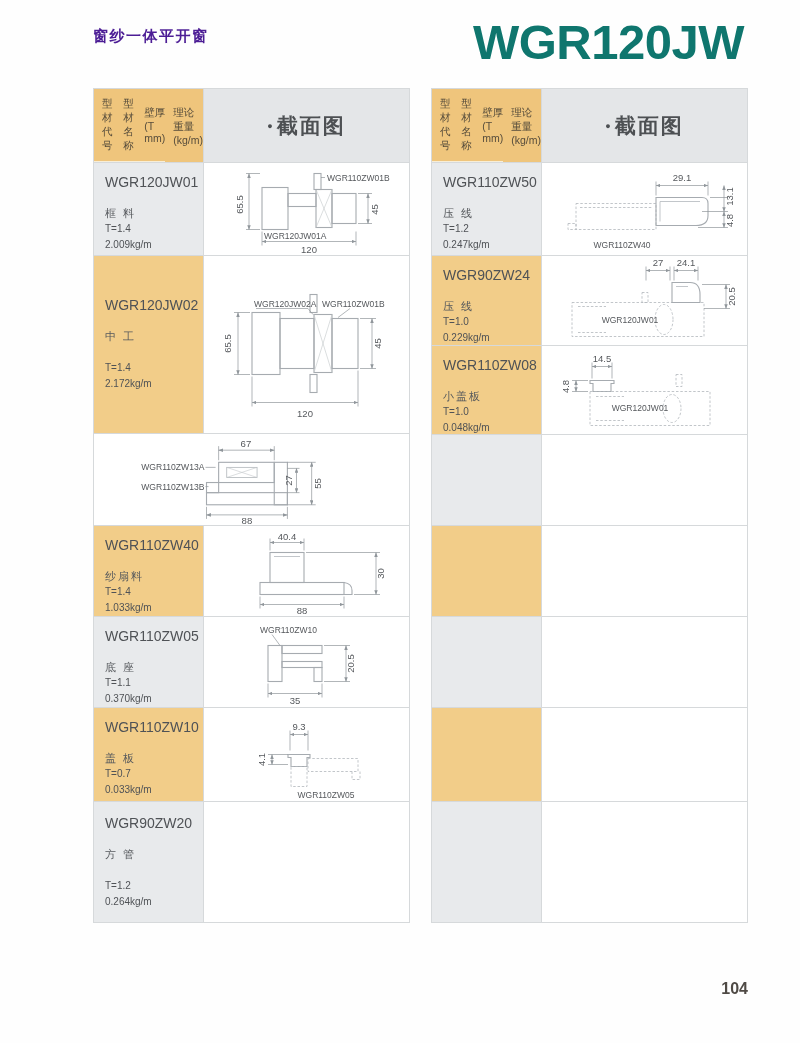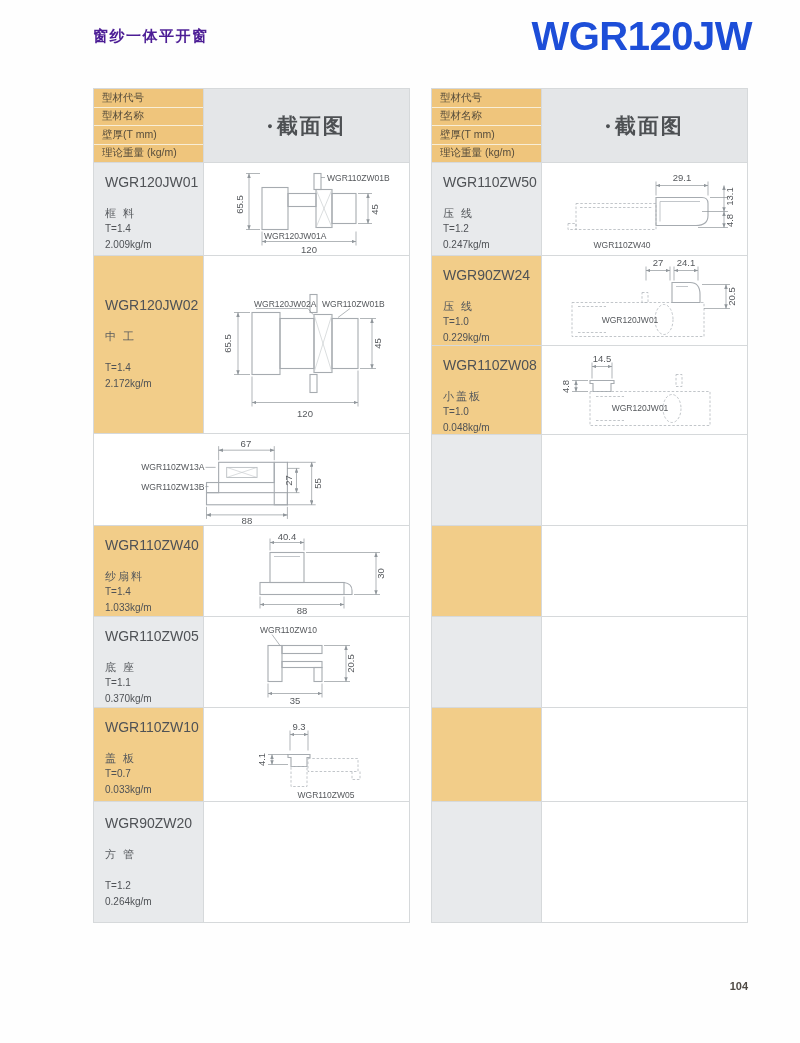--- a/index.html
+++ b/index.html
@@ -1,48 +1,48 @@
 <!DOCTYPE html>
 <html><head>
 <meta charset="utf-8">
 <style>
   html,body{margin:0;padding:0}
   body{width:800px;height:1043px;background:#fefefe;position:relative;
        font-family:"Liberation Sans",sans-serif;overflow:hidden}
   .doc-title{position:absolute;left:93px;top:27px;font-size:15px;font-weight:700;
              color:#4c1d95;letter-spacing:1.5px}
-  .doc-model{position:absolute;right:48px;top:14px;font-size:40px;font-weight:700;
-             color:#1d4ed8;letter-spacing:-.5px}
+  .doc-model{position:absolute;right:56px;top:14px;font-size:49px;font-weight:700;
+             color:#0f766e;letter-spacing:-.5px}
   .tbl{position:absolute;top:88px;width:317px;border:1px solid #d6d9db;
        box-sizing:border-box;background:#fff}
   .tbl.left{left:93px}
   .tbl.right{left:431px}
   .hdr{display:flex;height:74px;border-bottom:1px solid #d6d9db;box-sizing:border-box}
   .hdr-left{width:110px;box-sizing:border-box;border-right:1px solid #d6d9db;
-            display:flex;flex-direction:column}
+            display:flex;flex-direction:row}
   .hdr-cell{flex:1;background:#EFC57C;border-bottom:1px solid #f8eed7;box-sizing:border-box;
             display:flex;align-items:center;padding-left:8px;font-size:10.5px;color:#564c3b}
   .hdr-cell:last-child{border-bottom:none}
   .hdr-right{flex:1;background:#E4E6E8;display:flex;align-items:center;justify-content:center;
              gap:4px;color:#4d5053}
   .hdr-bullet{font-size:9px}
   .hdr-title{font-size:21px;font-weight:700;letter-spacing:2px}
   .row{display:flex;box-sizing:border-box;border-bottom:1px solid #d6d9db}
   .row:last-child{border-bottom:none}
   .lc{width:110px;box-sizing:border-box;border-right:1px solid #d6d9db;display:flex;
       flex-direction:column;justify-content:space-between;padding:11px 6px 11px 11px}
   .lc.gray{background:#E8EAEC}
   .lc.orange{background:#F2CD89}
   .lc.center{justify-content:center;gap:16px}
   .code{font-size:14px;color:#4f5256}
   .name{font-size:11px;color:#55585c;margin-top:16px;letter-spacing:2px}
   .spec div{font-size:10px;color:#4f5256;line-height:1.6}
   .dc{flex:1;position:relative;background:#fff}
   .dc svg{position:absolute;left:0;top:0;width:100%;height:100%}
-  .pagenum{position:absolute;right:52px;top:980px;font-size:11px;font-weight:700;color:#4f4a45}
+  .pagenum{position:absolute;right:52px;top:980px;font-size:16px;font-weight:700;color:#4f4a45}
   
   svg .p{fill:none;stroke:#a6abb0;stroke-width:1.1}
   svg .p2{fill:none;stroke:#b3b8bc;stroke-width:.8}
   svg .xh{fill:none;stroke:#c3c7ca;stroke-width:.6}
   svg .d{stroke:#90969b;stroke-width:.7;fill:none}
   svg .dash{stroke-dasharray:2.5 1.8}
   svg text{fill:#55585c;font-family:"Liberation Sans",sans-serif}
   svg .dim{font-size:9.5px;text-anchor:middle}
   svg .ref{font-size:8.5px}
   svg .refm{font-size:8.5px;text-anchor:middle}

